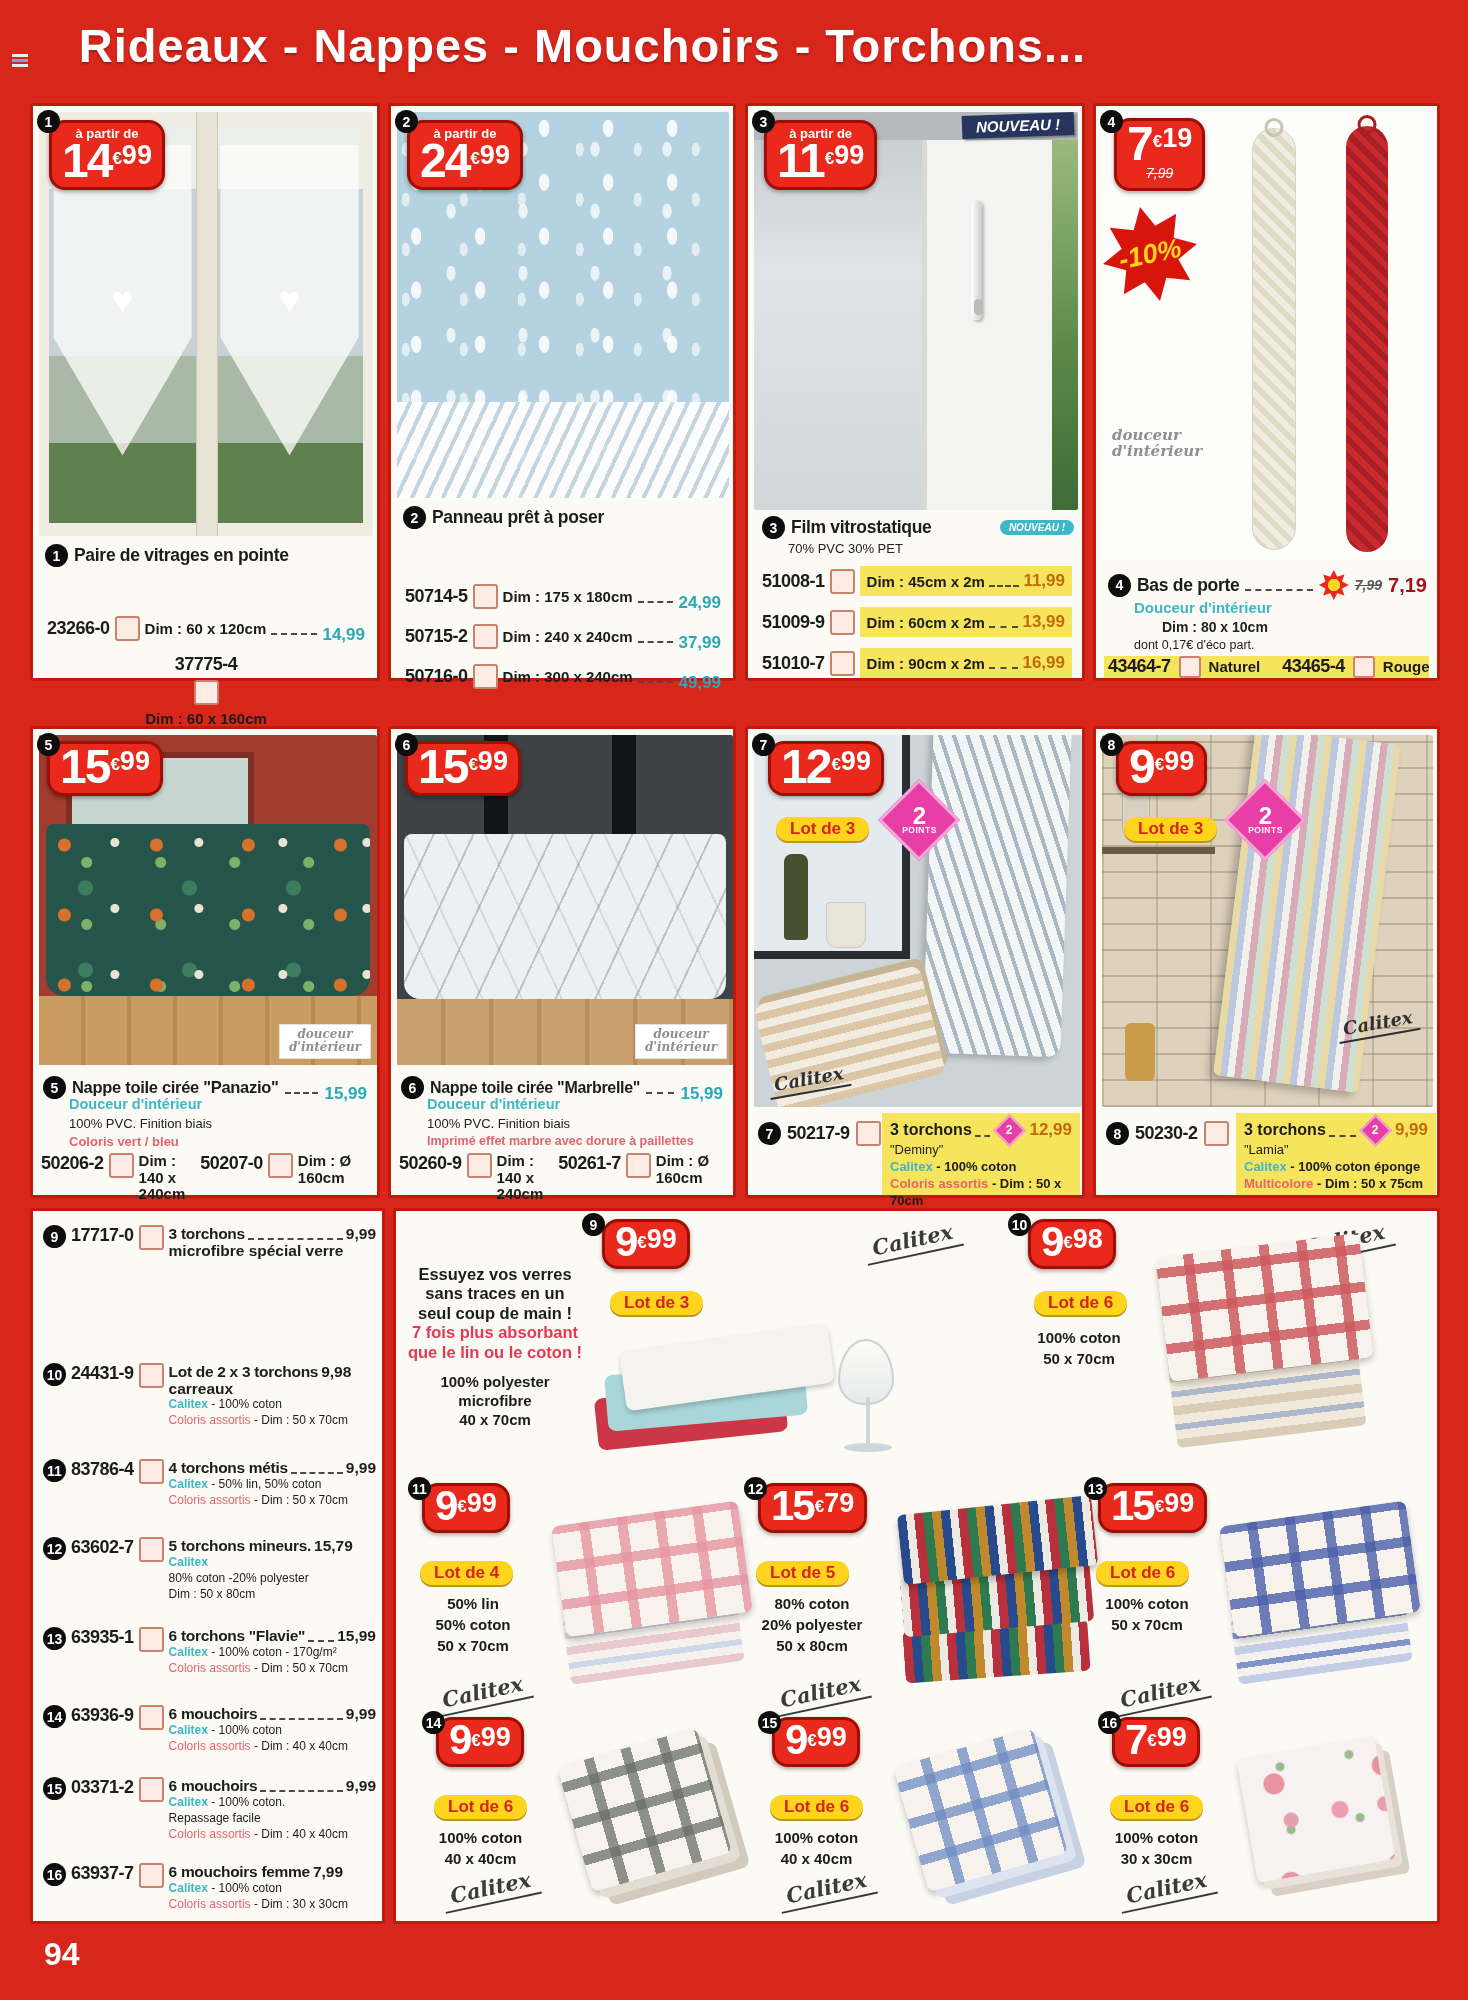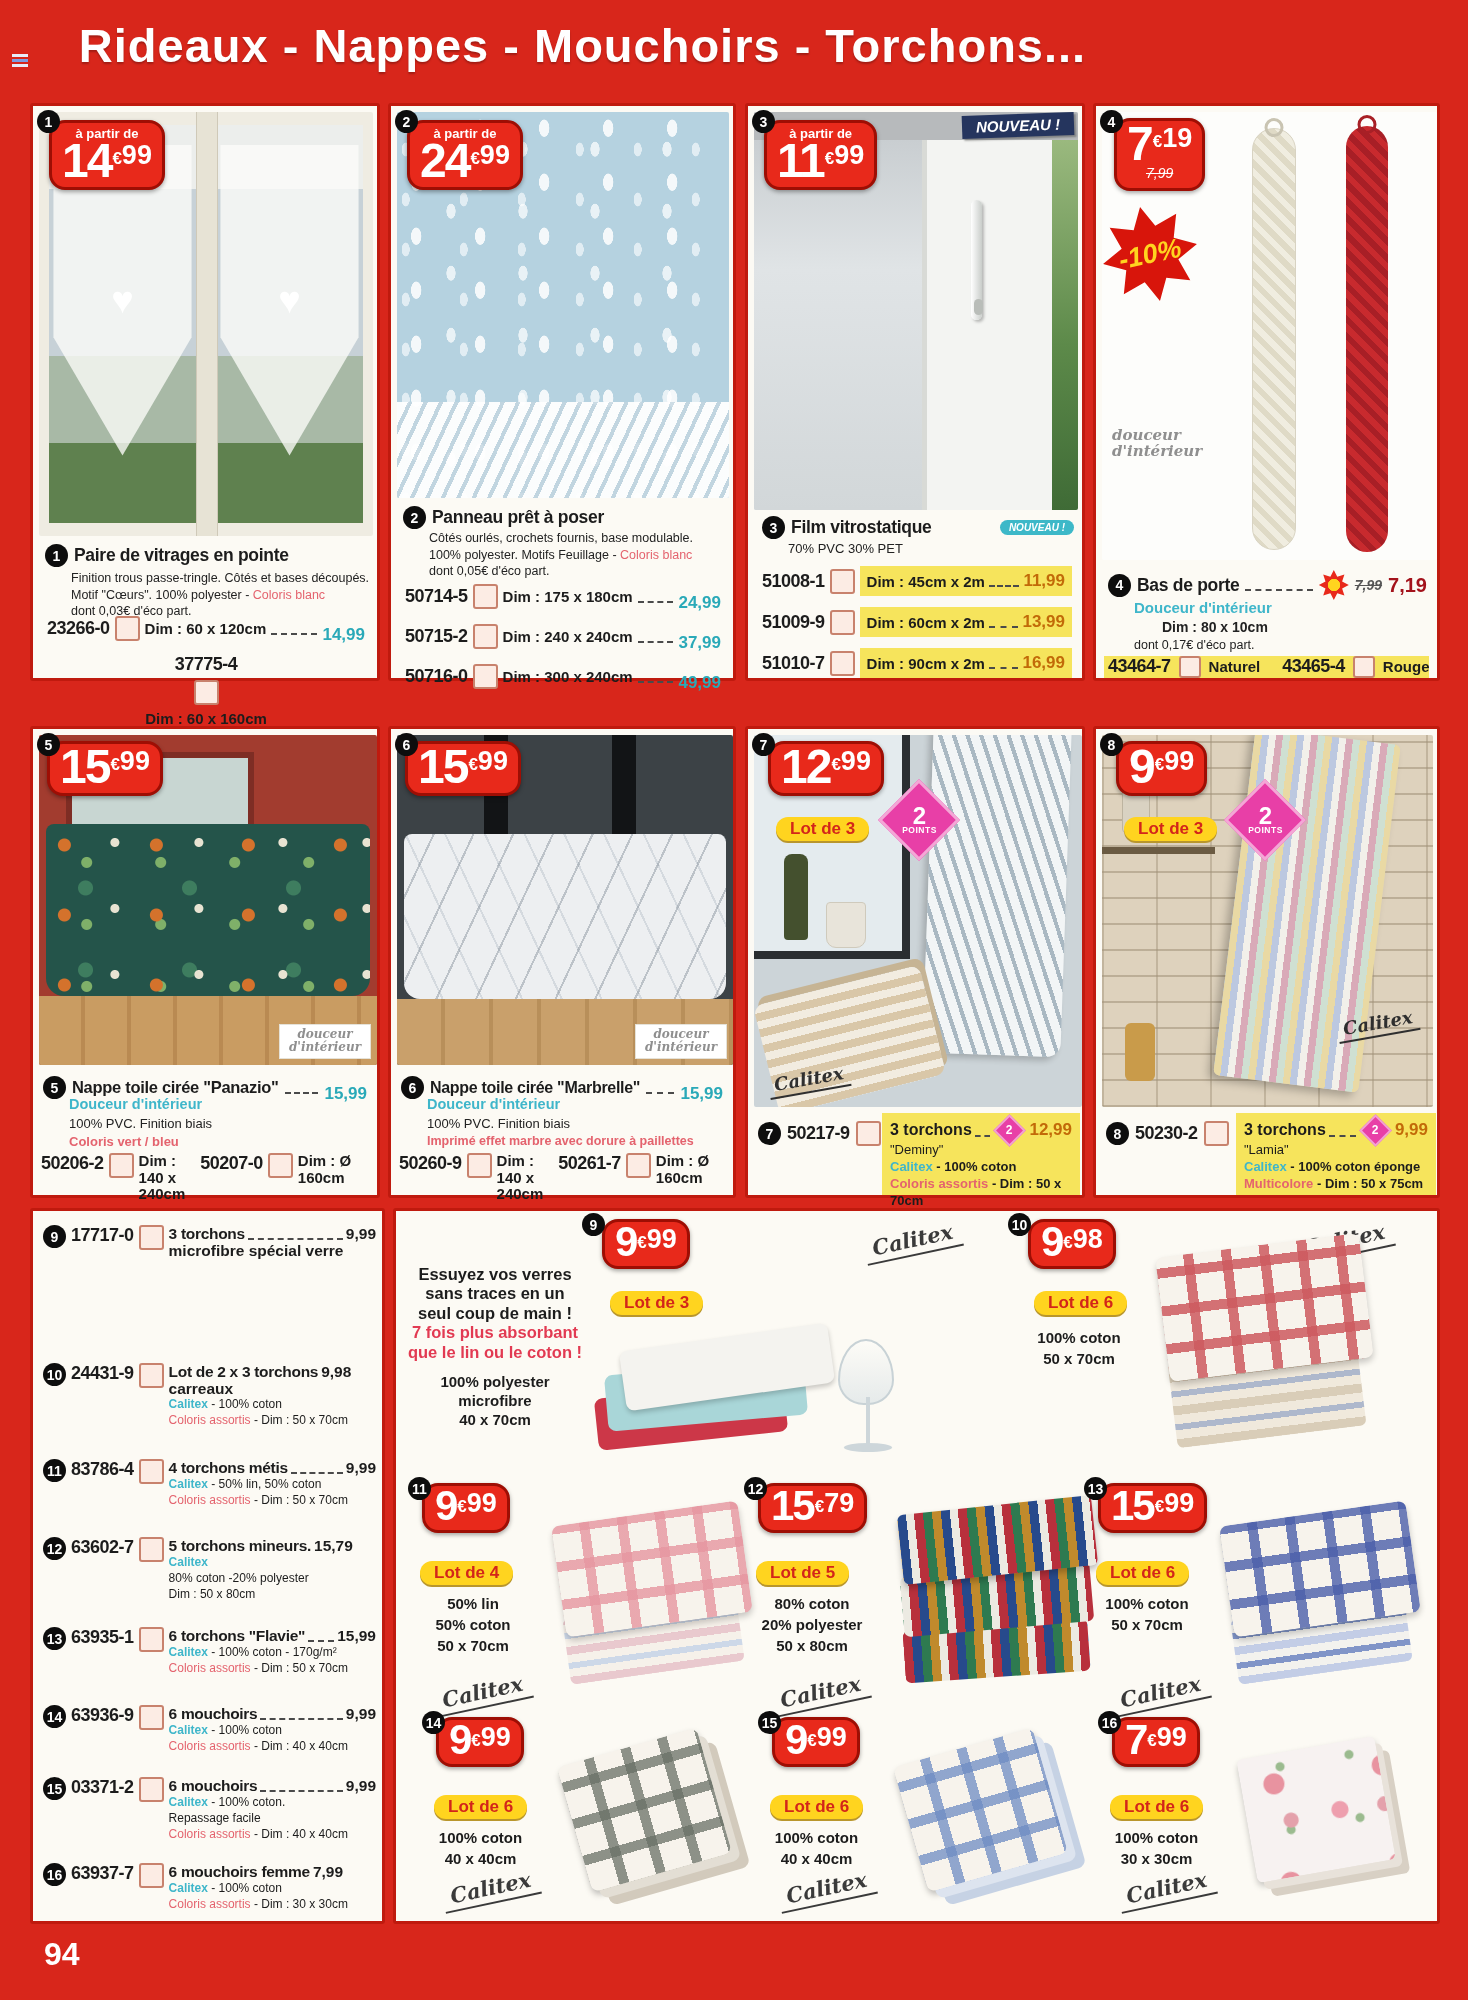--- a/index.html
+++ b/index.html
@@ -178,25 +178,20 @@
       <div class="bp">à partir de</div>
       <div class="bmain">
           <span class="bint">14</span>
           <span class="bsup"><span class="e">€</span><span>99</span></span>
         </div>
     </div>
     <div class="trow" style="left:12px;top:438px;">
         <span class="nc">1</span>
         <span class="pt">Paire de vitrages en pointe</span>
       </div>
-    <div class="pd" style="left:38px;top:464px;width:300px;">
-      <span>Finition trous passe-tringle. Côtés et bases découpés.</span><br>
-      <span>Motif "Cœurs". 100% polyester - </span><span class="pink">Coloris blanc</span><br>
-      <span>dont 0,03€ d'éco part.</span>
-    </div>
     <div class="skurow" style="left:14px;top:506px;right:12px;">
       <span class="code">23266-0</span>
         <span class="cb"></span>
       <span class="dim">Dim : 60 x 120cm</span>
         <span class="lead"></span>
         <span class="pteal">14,99</span>
     </div>
     <div class="skurow" style="left:14px;top:548px;right:12px;flex-direction:column;">
       <span class="code">37775-4</span>
         <span class="cb"></span>
@@ -215,25 +210,20 @@
       <div class="bp">à partir de</div>
       <div class="bmain">
           <span class="bint">24</span>
           <span class="bsup"><span class="e">€</span><span>99</span></span>
         </div>
     </div>
     <div class="trow" style="left:12px;top:400px;">
         <span class="nc">2</span>
         <span class="pt">Panneau prêt à poser</span>
       </div>
-    <div class="pd" style="left:38px;top:424px;width:300px;">
-      <span>Côtés ourlés, crochets fournis, base modulable.</span><br>
-      <span>100% polyester. Motifs Feuillage - </span><span class="pink">Coloris blanc</span><br>
-      <span>dont 0,05€ d'éco part.</span>
-    </div>
     <div class="skurow" style="left:14px;top:474px;right:12px;">
       <span class="code">50714-5</span>
         <span class="cb"></span>
       <span class="dim">Dim : 175 x 180cm</span>
         <span class="lead"></span>
         <span class="pteal">24,99</span>
     </div>
     <div class="skurow" style="left:14px;top:514px;right:12px;">
       <span class="code">50715-2</span>
         <span class="cb"></span>

